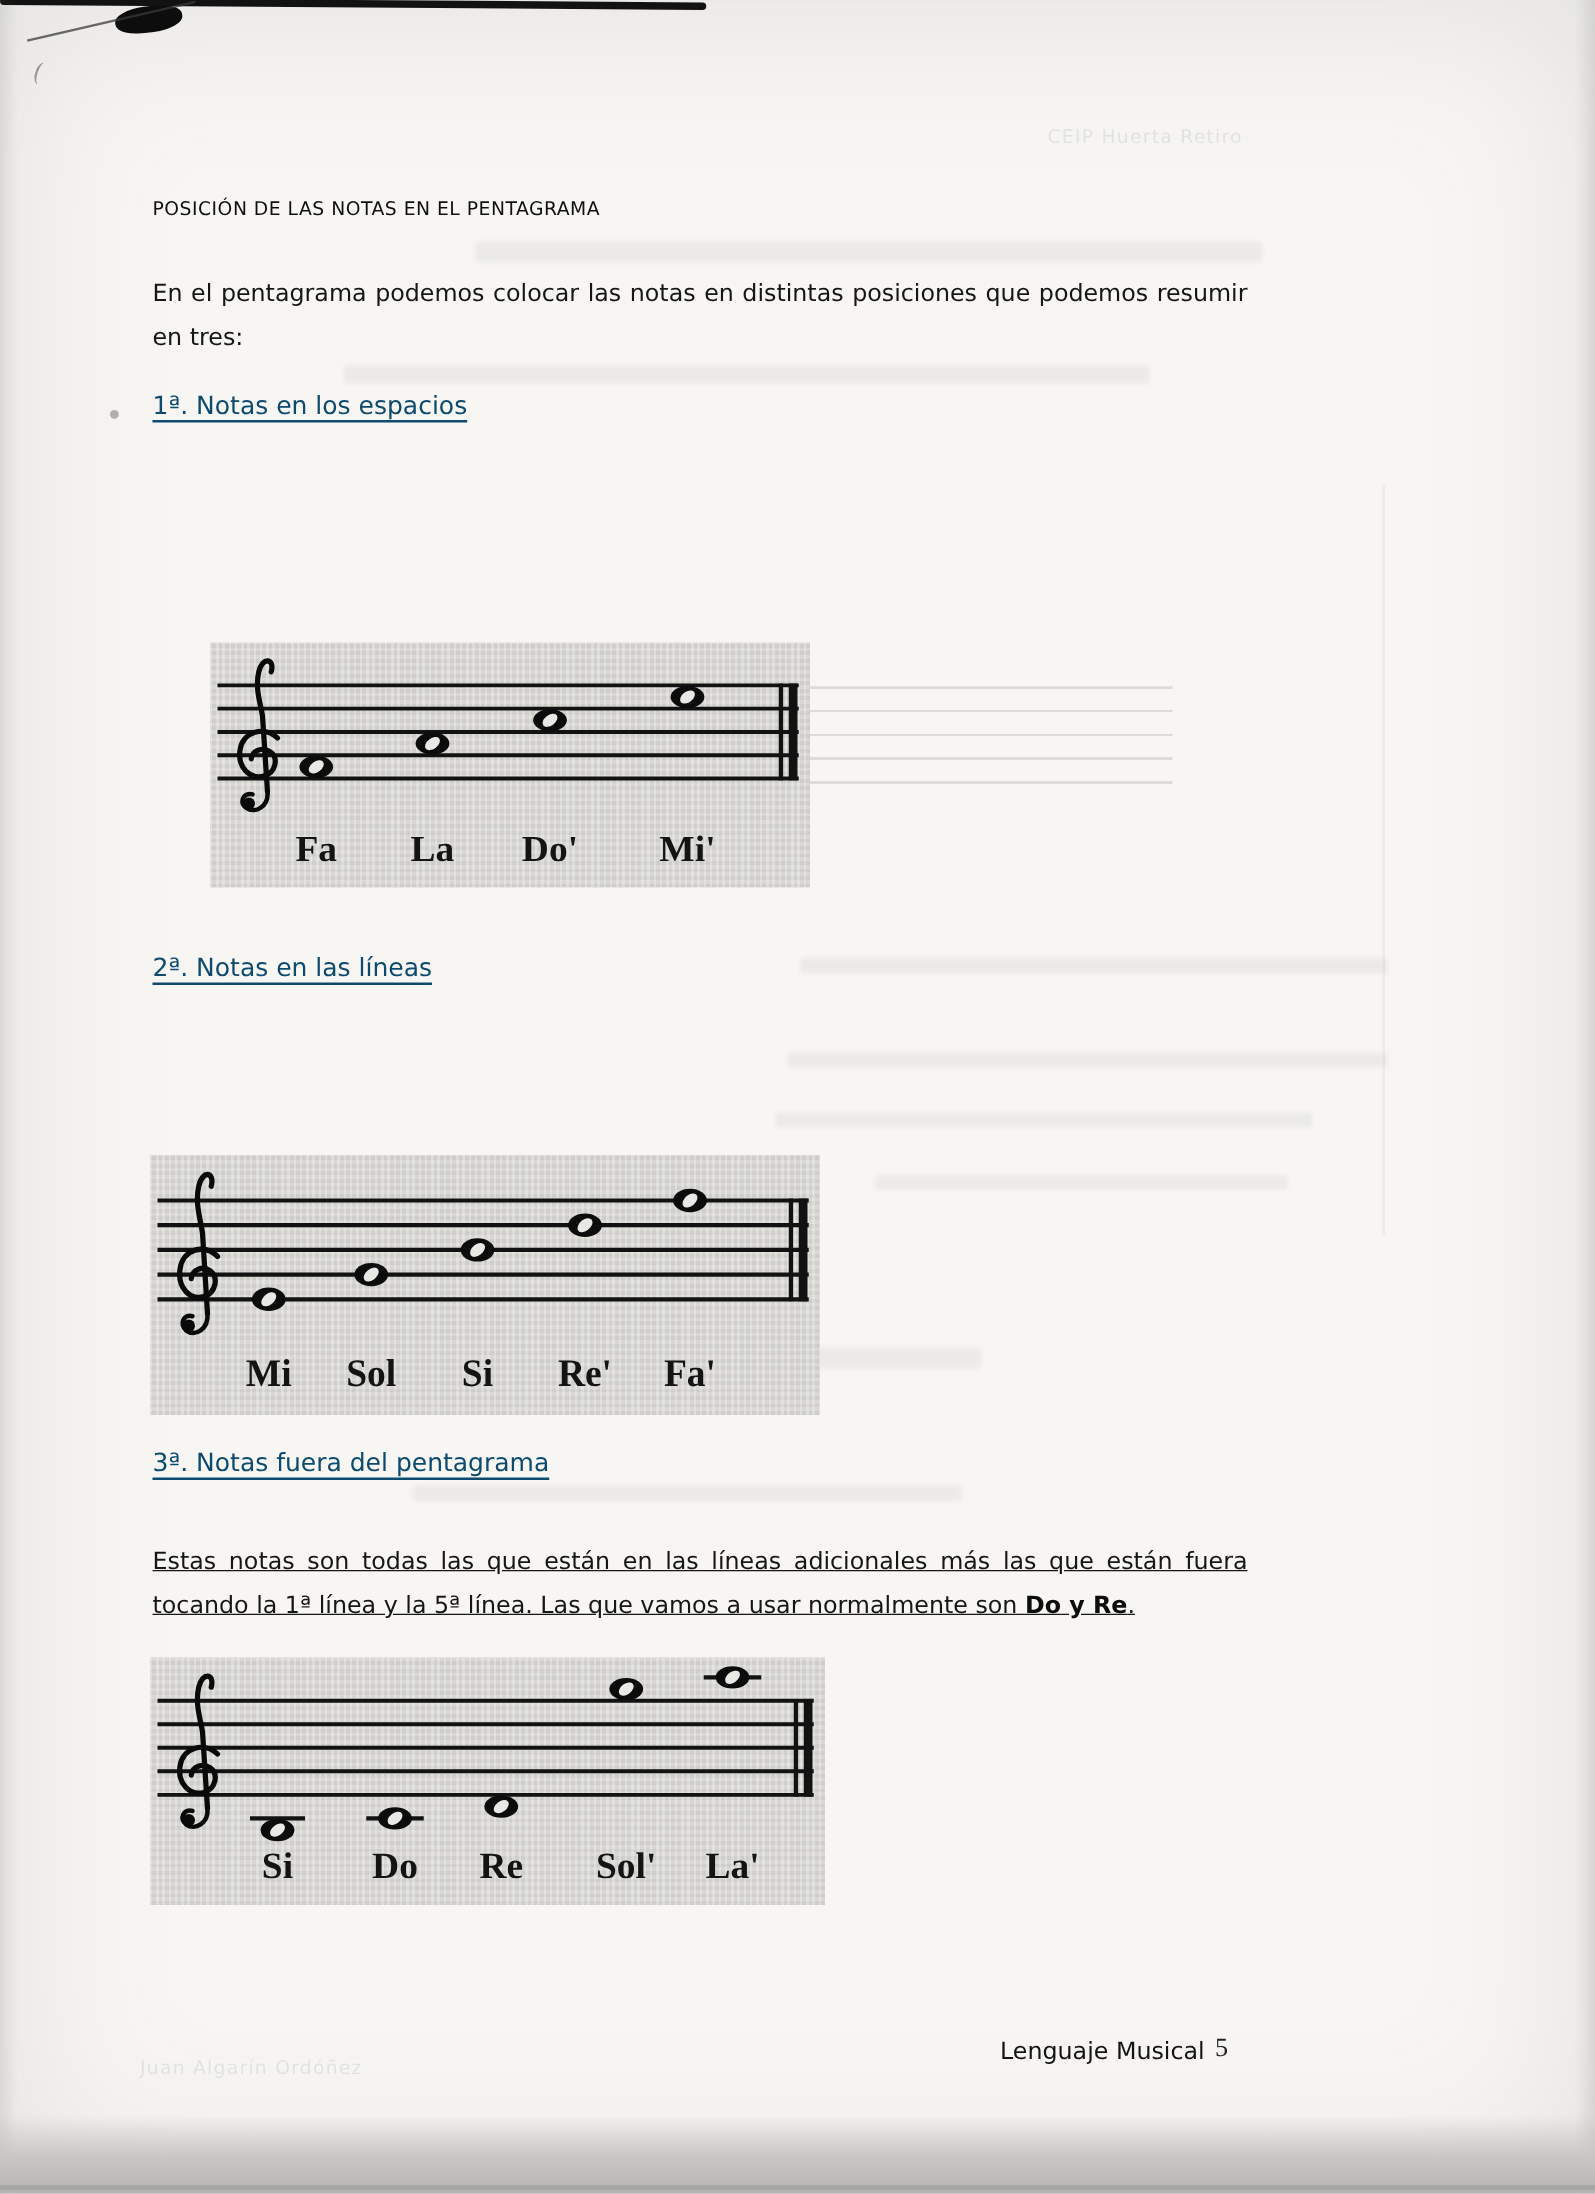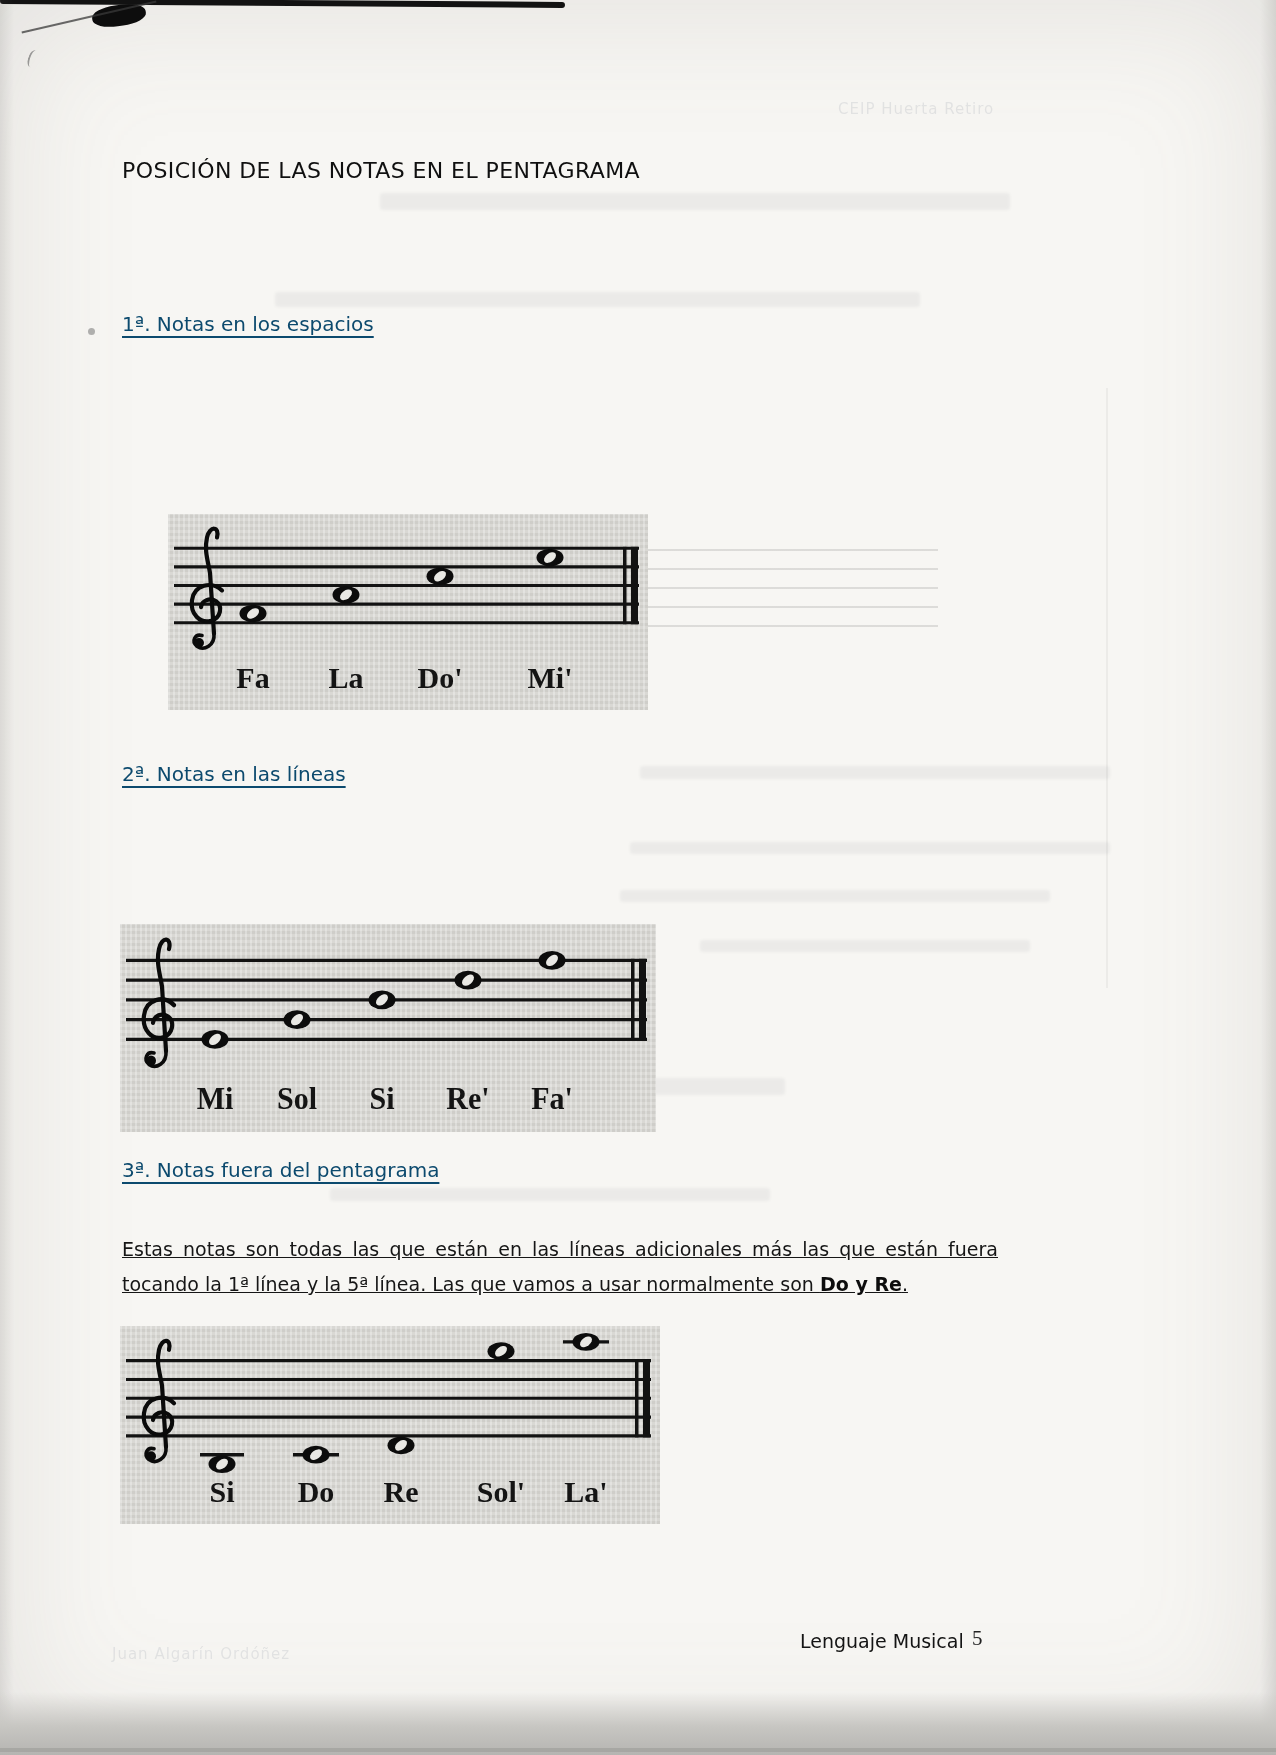--- a/index.html
+++ b/index.html
@@ -1,21 +1,21 @@
 <!DOCTYPE html>
 <html><head>
 <meta charset="utf-8">
 <style>
   *{margin:0;padding:0;box-sizing:border-box}
   html,body{background:#e6e5e2}
   body{font-family:"DejaVu Sans",sans-serif}
   .page{position:relative;width:1276px;height:1755px;margin:0 auto;background:#f7f6f3;
         overflow:hidden;box-shadow:inset 0 0 140px rgba(120,114,104,.16)}
   .abs{position:absolute}
-  .title{font-size:22px;letter-spacing:.4px;color:#101010;font-weight:500}
+  .title{font-size:15px;letter-spacing:.4px;color:#101010;font-weight:500}
   .body-text{font-size:19px;line-height:35px;color:#161616;text-align:justify;width:876px}
   .body-text b{font-weight:700;color:#0d0d0d}
   .heading{font-size:20px;color:#0c4a6e;font-weight:500;text-decoration:underline;
            text-decoration-thickness:2px;text-underline-offset:5px}
   .staff-box{background-color:#d9d8d4;
      background-image:
        repeating-linear-gradient(90deg, rgba(255,255,255,.28) 0 2px, rgba(0,0,0,0) 2px 5px),
        repeating-linear-gradient(0deg, rgba(138,136,130,.13) 0 3px, rgba(0,0,0,0) 3px 6px);}
   .staff-box svg{display:block;width:100%;height:100%}
   .ghost{color:#44506a;opacity:.11;filter:blur(.4px);font-size:15px;letter-spacing:1px}
@@ -61,20 +61,21 @@
   <div class="abs ghost-bar" style="left:630px;top:842px;width:480px;height:12px;"></div>
   <div class="abs ghost-bar" style="left:620px;top:890px;width:430px;height:12px;"></div>
   <div class="abs ghost-bar" style="left:700px;top:940px;width:330px;height:12px;"></div>
   <div class="abs ghost-bar" style="left:395px;top:1078px;width:390px;height:17px;"></div>
   <div class="abs ghost-bar" style="left:330px;top:1188px;width:440px;height:13px;"></div>
   <div class="abs vline" style="left:1106px;top:388px;width:2px;height:600px;"></div>
   <div class="abs ghost-lines" style="left:598px;top:549px;width:340px;height:80px;"></div>
 
   <h1 class="abs title" style="left:122px;top:158px;">POSICIÓN DE LAS NOTAS EN EL PENTAGRAMA</h1>
 
+  <p class="abs body-text" style="left:122px;top:218px;">En el pentagrama podemos colocar las notas en distintas posiciones que podemos resumir en tres:</p>
 
   <h2 class="abs heading" style="left:122px;top:312px;">1ª. Notas en los espacios</h2>
   <div class="abs staff-box" style="left:120px;top:514px;width:480px;height:196px;margin-left:48px;">
       <svg viewBox="0 0 480 200" preserveAspectRatio="none">
         <line x1="6" y1="35" x2="471" y2="35" stroke="#121212" stroke-width="3.2"></line>
         <line x1="6" y1="54" x2="471" y2="54" stroke="#121212" stroke-width="3.2"></line>
         <line x1="6" y1="73" x2="471" y2="73" stroke="#121212" stroke-width="3.2"></line>
         <line x1="6" y1="92" x2="471" y2="92" stroke="#121212" stroke-width="3.2"></line>
         <line x1="6" y1="111" x2="471" y2="111" stroke="#121212" stroke-width="3.2"></line>
         <rect x="455" y="33.5" width="3.5" height="79" fill="#121212"></rect>

